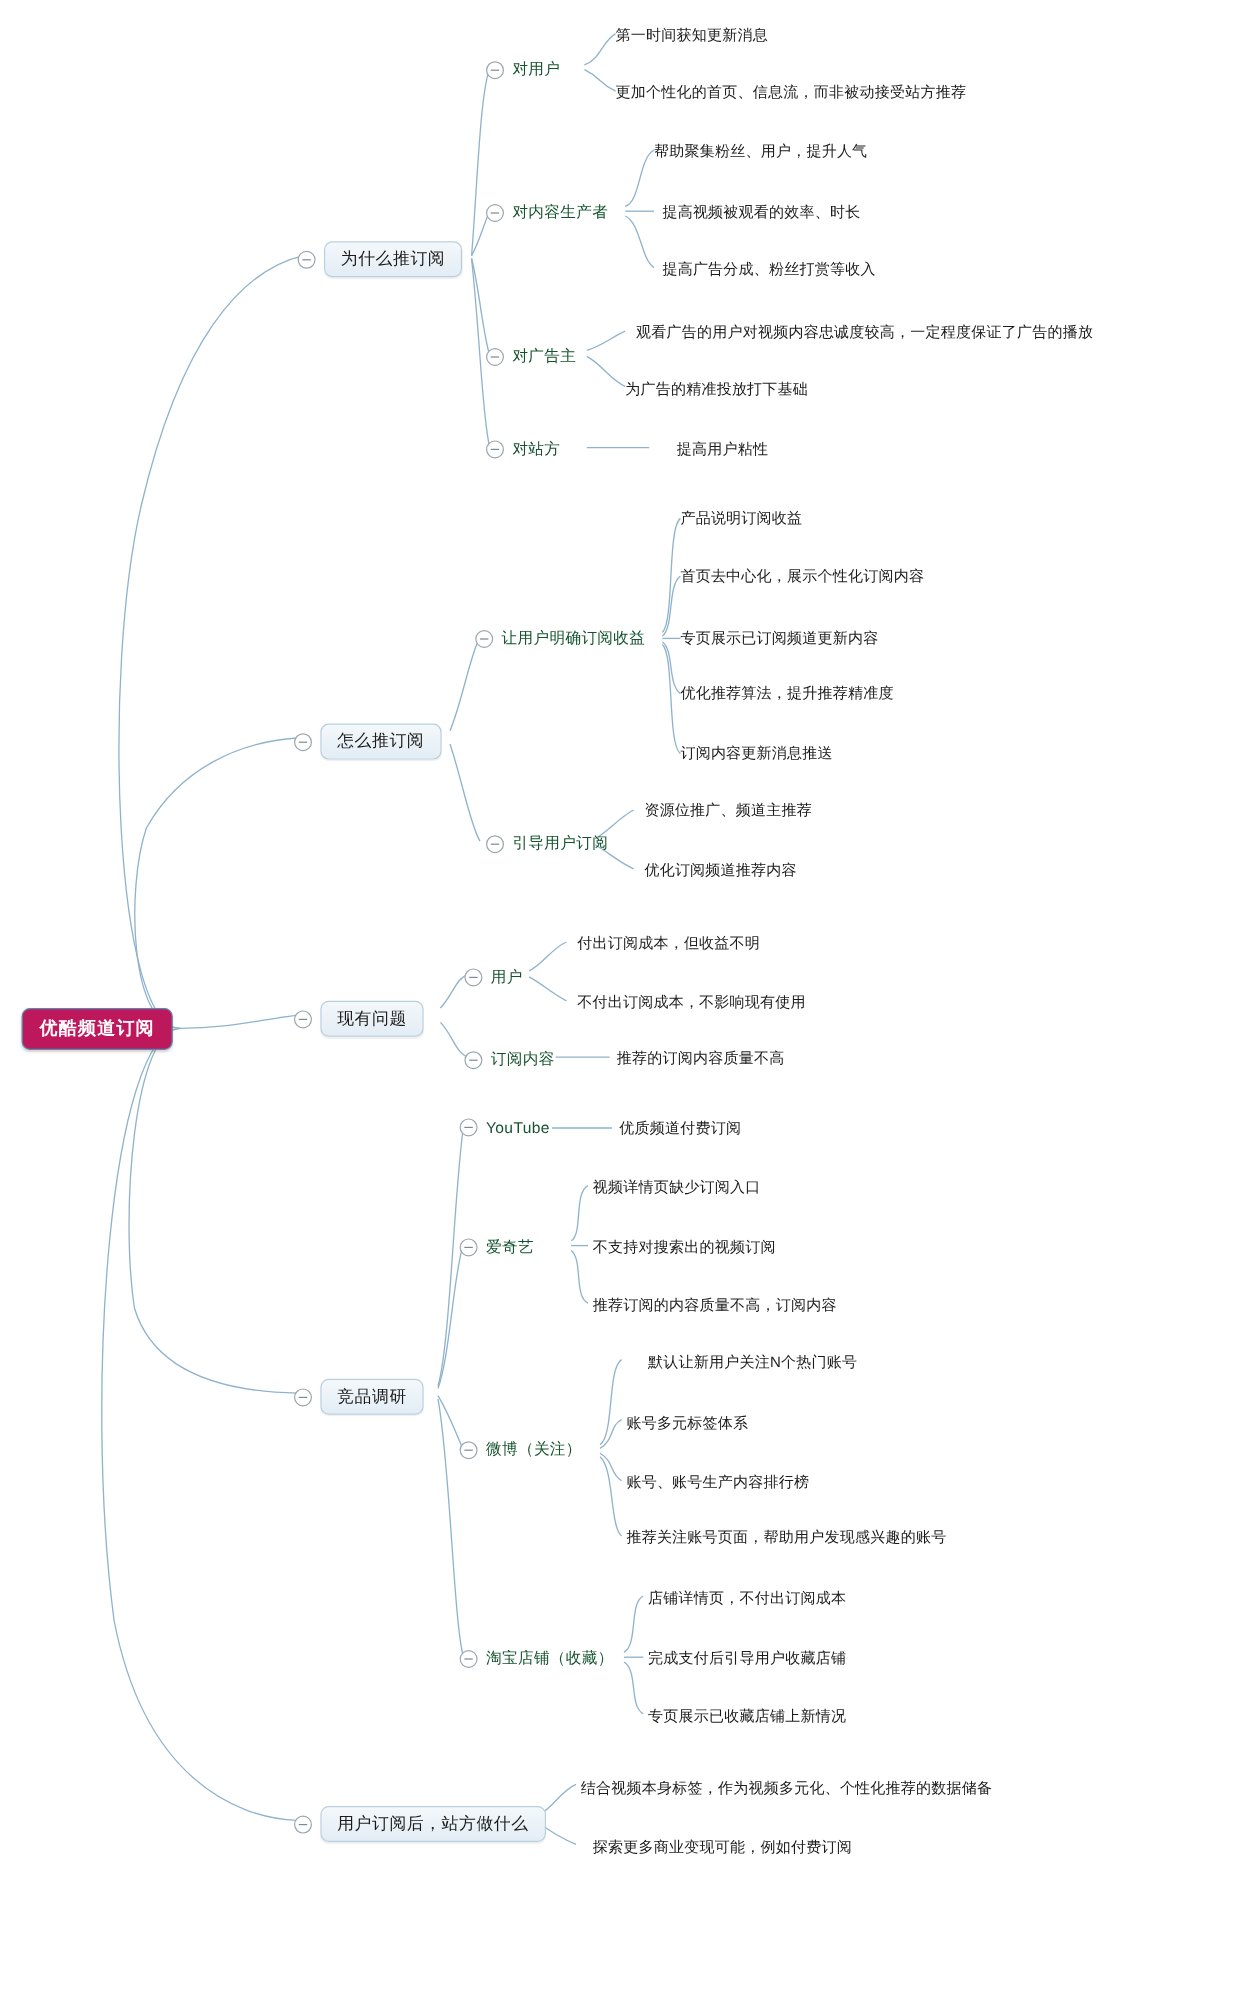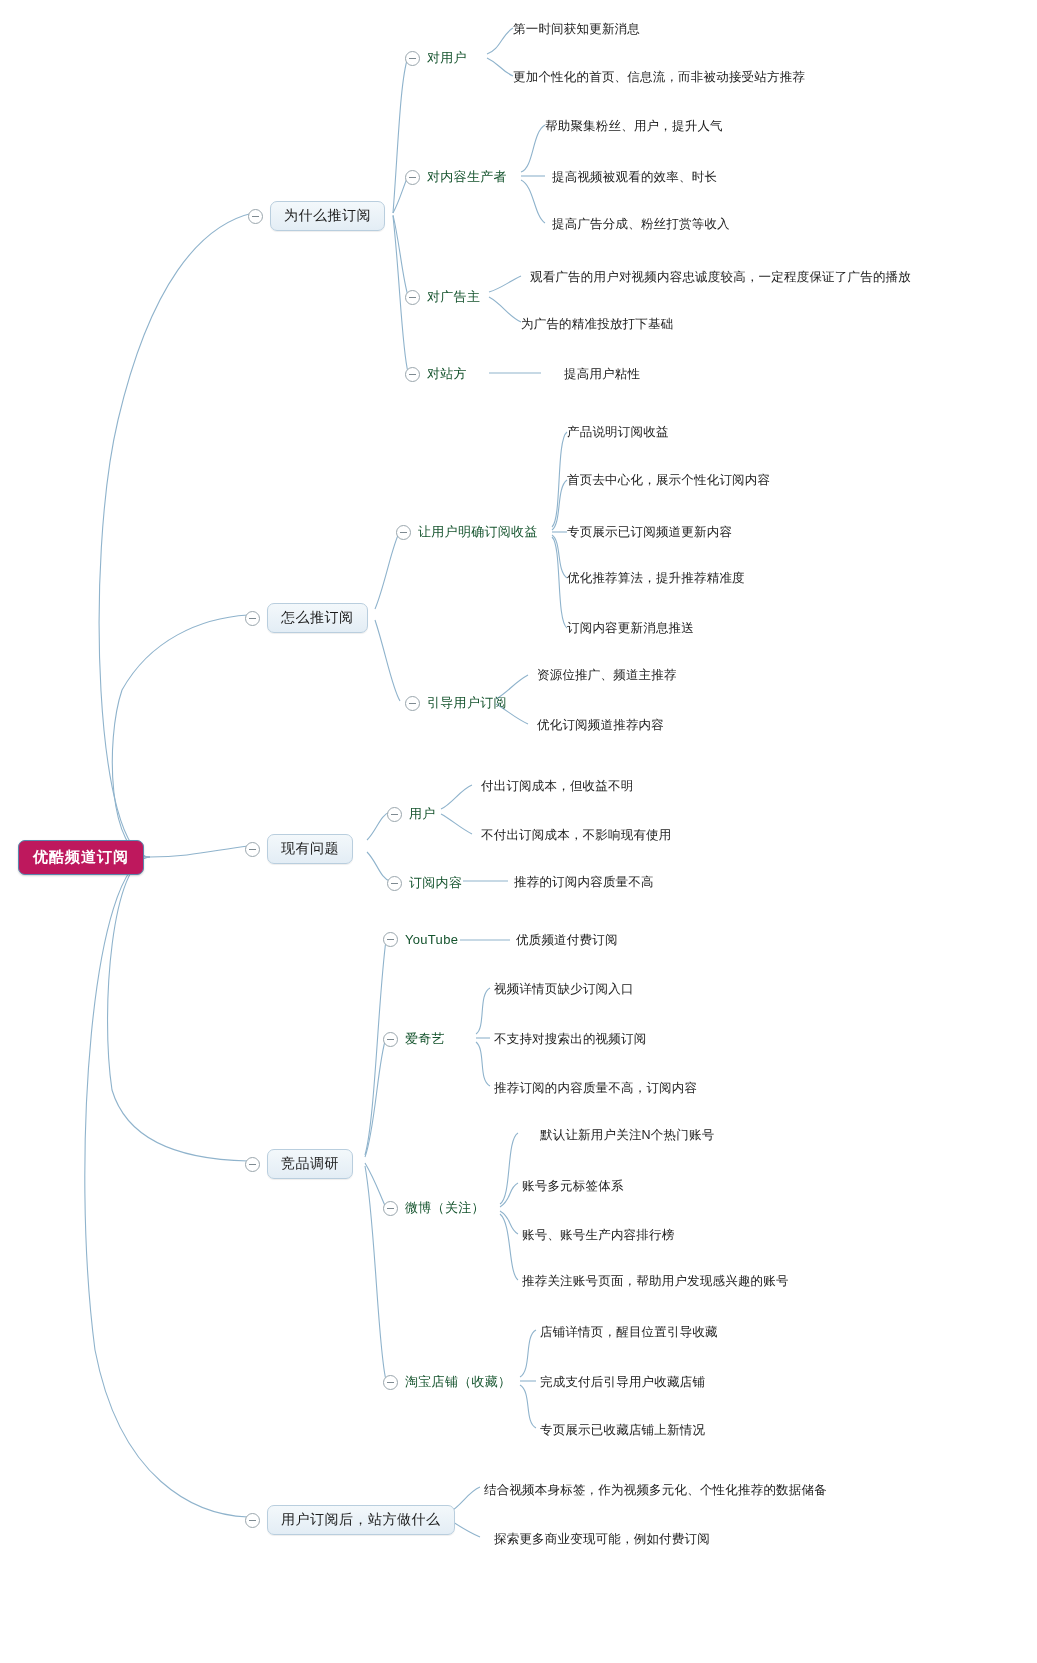--- a/index.html
+++ b/index.html
@@ -302,21 +302,21 @@
   </div>
   <div class="node" style="left:522px;top:1272px;">
     <span class="leaf-label">推荐关注账号页面，帮助用户发现感兴趣的账号</span>
   </div>
 
   <div class="node" style="left:383px;top:1372px;text-align:right;">
     <span class="toggle"></span>
     <span class="sub-label">淘宝店铺（收藏）</span>
   </div>
   <div class="node" style="left:540px;top:1323px;">
-    <span class="leaf-label">店铺详情页，醒目位置引导收藏</span>
+    <span class="leaf-label">店铺详情页，不付出订阅成本</span>
   </div>
   <div class="node" style="left:540px;top:1373px;">
     <span class="leaf-label">完成支付后引导用户收藏店铺</span>
   </div>
   <div class="node" style="left:540px;top:1421px;">
     <span class="leaf-label">专页展示已收藏店铺上新情况</span>
   </div>
 
   <div class="node" style="left:245px;top:1505px;">
     <span class="toggle"></span>

